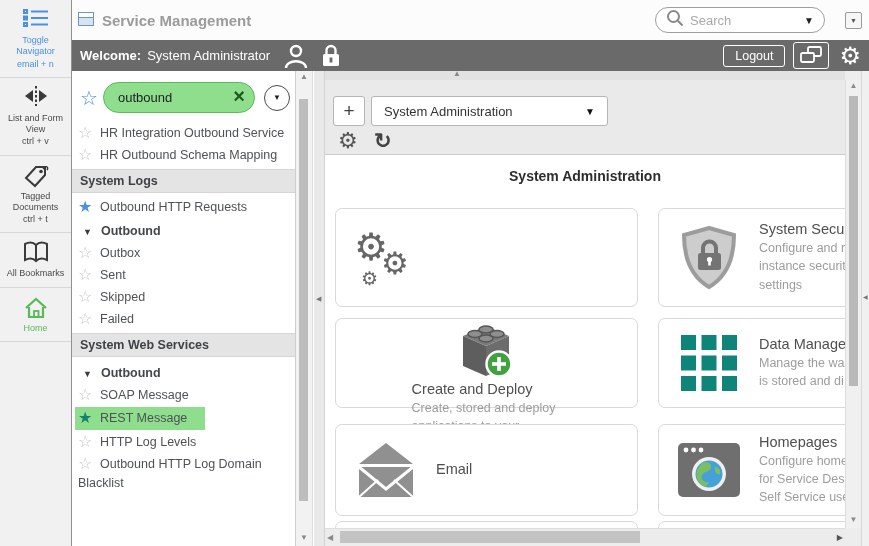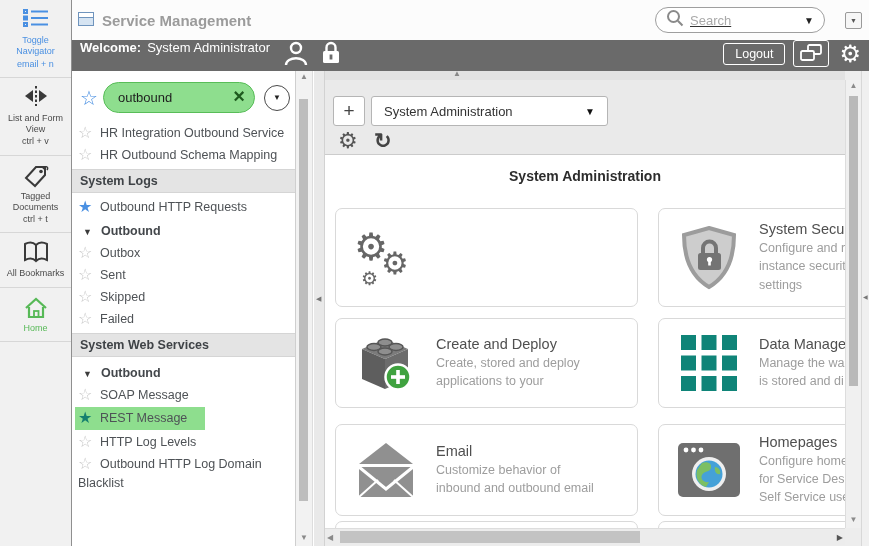--- a/index.html
+++ b/index.html
@@ -19,29 +19,29 @@
   
   .topbar { position:absolute; left:72px; top:0; right:0; height:40px; background:#fcfcfc; }
   .app-icon { position:absolute; left:6px; top:12px; width:16px; height:14px;
     border:1px solid #6f94bd; background:#d6e4f2; }
   .app-icon::before { content:""; position:absolute; left:0; top:0; right:0; height:4px;
     background:#fff; border-bottom:1px solid #6f94bd; }
   .app-title { position:absolute; left:30px; top:12px; font-size:15px; font-weight:bold; color:#9b9b9b; }
   .search-pill { position:absolute; right:44px; top:7px; width:170px; height:26px;
     border:1px solid #9e9e9e; border-radius:13px; background:#fff; display:flex; align-items:center; padding:0 10px; }
   .search-pill input { border:none; outline:none; flex:1; min-width:0; font-size:13px; color:#333;
-    font-family:"Liberation Sans",sans-serif; background:transparent; margin-left:6px;text-decoration:underline; }
+    font-family:"Liberation Sans",sans-serif; background:transparent; margin-left:6px; }
   .search-pill input::placeholder { color:#a9a9a9; }
   .search-caret { font-size:10px; color:#222; }
   .corner-btn { position:absolute; right:7px; top:12px; width:17px; height:17px; border:1px solid #9a9a9a;
     border-radius:2px; background:#f6f6f6; font-size:7px; color:#555; text-align:center; line-height:15px; cursor:pointer; }
 
   
   .userbar { position:absolute; left:72px; top:40px; right:0; height:31px; background:#6a6a6a;
-    color:#fff; display:flex; align-items:flex-start; padding:0 8px; }
+    color:#fff; display:flex; align-items:center; padding:0 8px; }
   .welcome { font-size:13px; font-weight:bold; margin-right:6px; }
   .username { font-size:13px; margin-right:14px; }
   .ub-ico { margin-right:12px; display:flex; align-items:center; }
   .ub-right { margin-left:auto; display:flex; align-items:center; gap:8px; }
   .logout-btn { background:transparent; border:1px solid #fff; border-radius:3px; color:#fff;
     font-size:12.5px; padding:3px 11px; font-family:"Liberation Sans",sans-serif; cursor:pointer; }
   .popup-btn { background:transparent; border:1px solid #fff; border-radius:3px; padding:3px 6px 1px; cursor:pointer; }
   .gear-glyph { font-size:24px; color:#fff; line-height:1; cursor:pointer; margin-left:2px; }
 
   
@@ -295,21 +295,21 @@
             </div>
             <div class="card-txt">
               <h3 class="card-title">System Secu</h3>
               <div class="card-desc">
                 <div>Configure and r</div>
                 <div>instance securit</div>
                 <div>settings</div>
               </div>
             </div>
           </article>
-          <article class="card" style="left: 10px; top: 163px; height: 90px;">
+          <article class="card" style="left: 10px; top: 163px; height: 90px; flex-direction: column;">
             <div class="card-ico">
               <svg width="64" height="62" viewBox="0 0 64 62">
                 <polygon points="8,17 31,7 54,17 31,27" fill="#7b7b7b"></polygon>
                 <polygon points="8,17 31,27 31,57 8,47" fill="#5e5e5e"></polygon>
                 <polygon points="54,17 31,27 31,57 54,47" fill="#6c6c6c"></polygon>
                 <ellipse cx="20" cy="15" rx="7" ry="3.4" fill="#8e8e8e" stroke="#565656" stroke-width="1.5"></ellipse>
                 <ellipse cx="31" cy="10.5" rx="7" ry="3.4" fill="#8e8e8e" stroke="#565656" stroke-width="1.5"></ellipse>
                 <ellipse cx="42" cy="15" rx="7" ry="3.4" fill="#8e8e8e" stroke="#565656" stroke-width="1.5"></ellipse>
                 <ellipse cx="31" cy="19.5" rx="7" ry="3.4" fill="#8e8e8e" stroke="#565656" stroke-width="1.5"></ellipse>
                 <circle cx="44" cy="45" r="12.5" fill="#3fa23f" stroke="#fff" stroke-width="2.5"></circle>
@@ -352,24 +352,20 @@
               <svg width="64" height="56" viewBox="0 0 64 56">
                 <polygon points="32,1 59,22 5,22" fill="#909090"></polygon>
                 <rect x="5" y="25" width="54" height="30" fill="#909090"></rect>
                 <polyline points="5,25 32,47 59,25" fill="none" stroke="#fff" stroke-width="3"></polyline>
                 <line x1="5" y1="55" x2="24" y2="38" stroke="#fff" stroke-width="2"></line>
                 <line x1="59" y1="55" x2="40" y2="38" stroke="#fff" stroke-width="2"></line>
               </svg>
             </div>
             <div class="card-txt">
               <h3 class="card-title">Email</h3>
-              <div class="card-desc">
-                <div>Customize behavior of</div>
-                <div>inbound and outbound email</div>
-              </div>
             </div>
           </article>
           <article class="card" style="left: 333px; top: 269px; height: 92px;">
             <div class="card-ico">
               <svg width="62" height="54" viewBox="0 0 62 54">
                 <rect x="0" y="0" width="62" height="54" rx="5" fill="#6f6f6f"></rect>
                 <circle cx="8" cy="7" r="2.4" fill="#fff"></circle>
                 <circle cx="15.5" cy="7" r="2.4" fill="#fff"></circle>
                 <circle cx="23" cy="7" r="2.4" fill="#fff"></circle>
                 <circle cx="31" cy="31" r="17" fill="#efefef"></circle>

